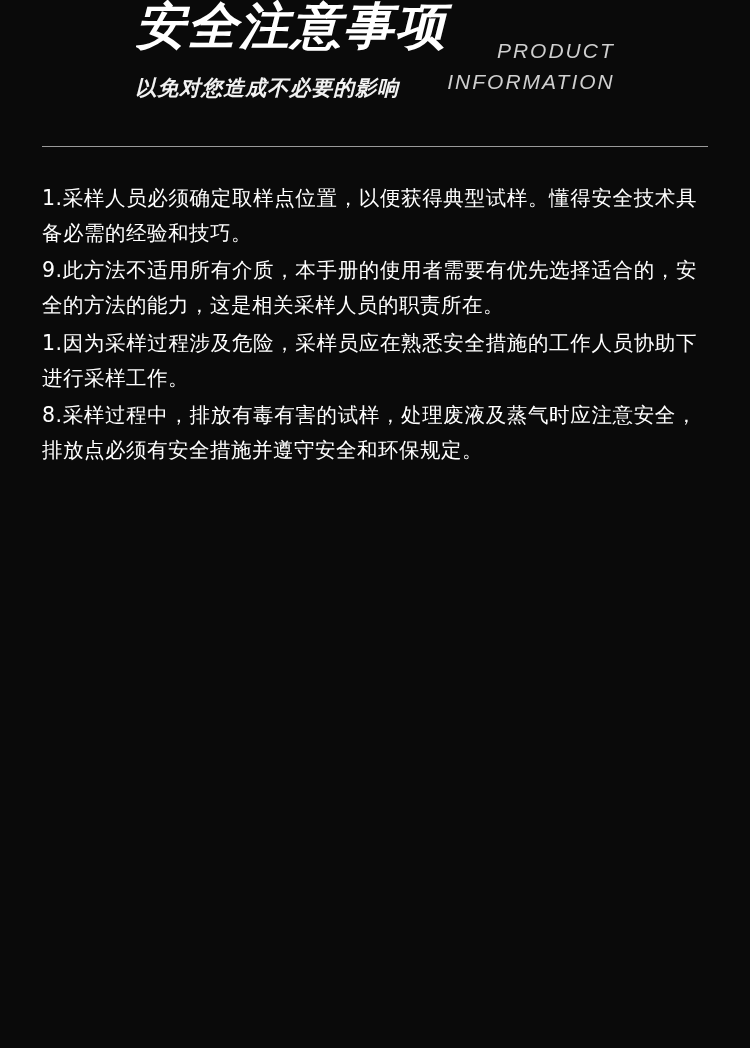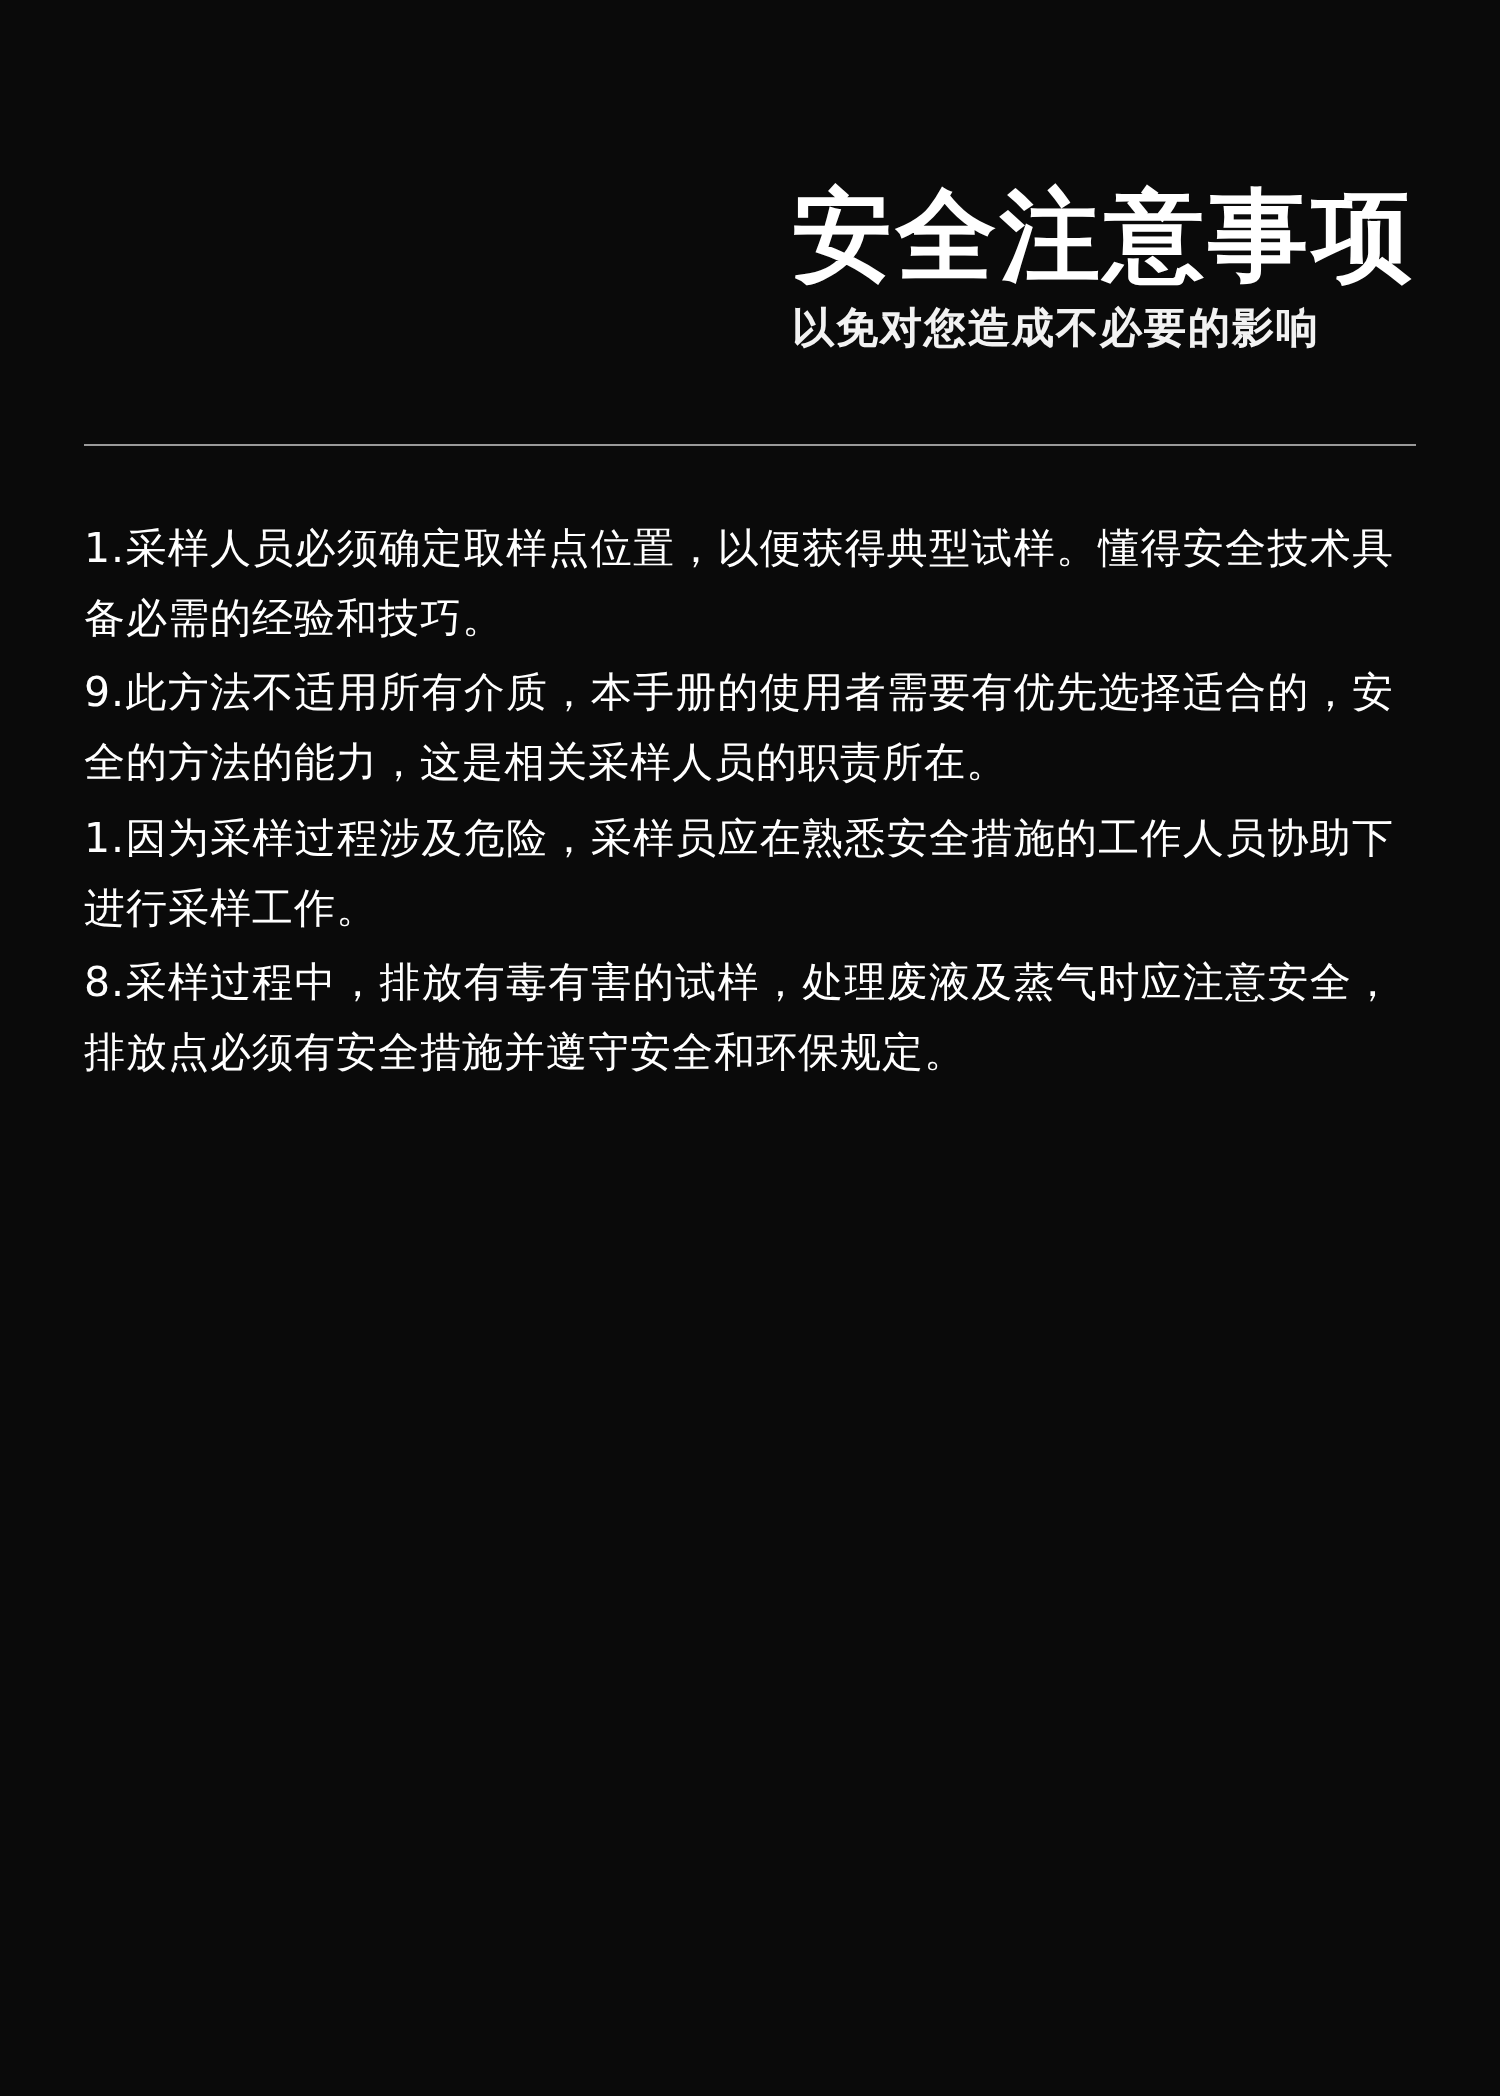--- a/index.html
+++ b/index.html
@@ -17,45 +17,45 @@
   .page {
     position: relative;
     width: 750px;
     height: 1048px;
     box-sizing: border-box;
     padding: 0 42px;
     background: #0a0a0a;
   }
   .header {
     position: relative;
-    padding-top: 92px;
     display: flex;
     align-items: flex-end;
-    justify-content: flex-end;
+    justify-content: center;
+    font-style: italic;
   }
   .header-left {
     display: flex;
     flex-direction: column;
   }
   .title {
     font-family: "DejaVu Sans", sans-serif;
     font-size: 50px;
     font-weight: bold;
     letter-spacing: 2px;
     line-height: 1.05;
     color: #ffffff;
     margin: 0;
   }
   .subtitle {
     font-family: "DejaVu Sans", sans-serif;
     font-size: 21px;
     font-weight: bold;
     letter-spacing: 1px;
     color: #f2f2f2;
-    margin-top: 5px;
+    margin-top: 21px;
   }
   .header-right {
     text-align: right;
     font-family: "Liberation Sans", sans-serif;
     font-size: 21px;
     letter-spacing: 2px;
     color: #cfcfcf;
     line-height: 1.5;
     padding-bottom: 4px;
   }
@@ -85,20 +85,24 @@
 </head>
 <body>
 
 <div class="page">
 
   <div class="header">
     <div class="header-left">
       <div class="title">安全注意事项</div>
       <div class="subtitle">以免对您造成不必要的影响</div>
     </div>
+    <div class="header-right">
+      <div>PRODUCT</div>
+      <div>INFORMATION</div>
+    </div>
   </div>
 
   <div class="divider"></div>
 
   <div class="body-text">
     <p class="para">1.采样人员必须确定取样点位置，以便获得典型试样。懂得安全技术具备必需的经验和技巧。</p>
     <p class="para">9.此方法不适用所有介质，本手册的使用者需要有优先选择适合的，安全的方法的能力，这是相关采样人员的职责所在。</p>
     <p class="para">1.因为采样过程涉及危险，采样员应在熟悉安全措施的工作人员协助下进行采样工作。</p>
     <p class="para">8.采样过程中，排放有毒有害的试样，处理废液及蒸气时应注意安全，排放点必须有安全措施并遵守安全和环保规定。</p>
   </div>

